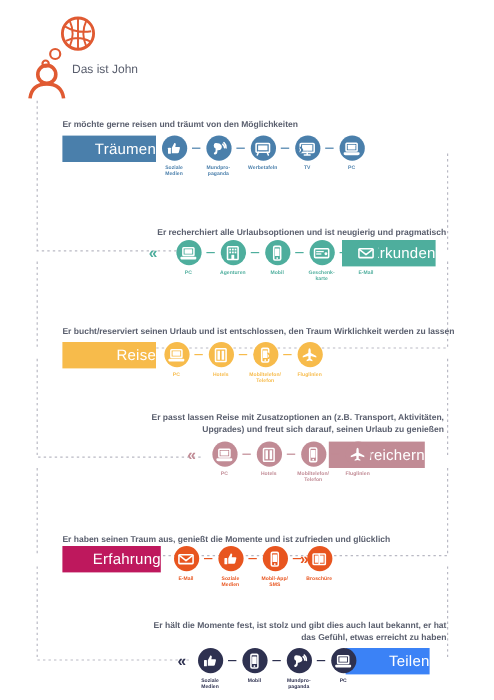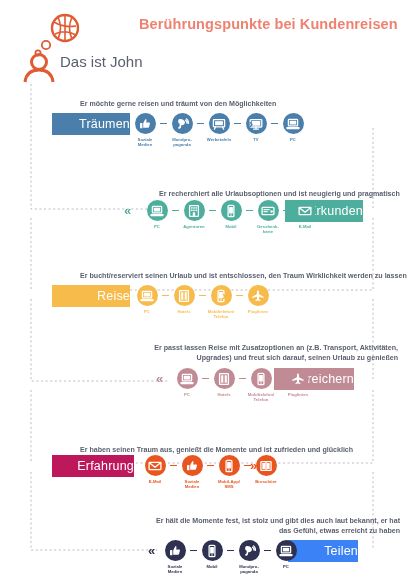--- a/index.html
+++ b/index.html
@@ -13,29 +13,29 @@
   #stage{position:absolute;left:0;top:0;width:412px;height:583px;}
 
   
   .title{
     position:absolute;left:139px;top:16px;
     font-size:14.5px;font-weight:bold;color:#ef8170;
     letter-spacing:.1px;white-space:nowrap;
   }
   .john-label{
     position:absolute;left:60px;top:53px;
-    font-size:15px;color:#5a5f6e;white-space:nowrap;
+    font-size:10px;color:#5a5f6e;white-space:nowrap;
   }
   .persona{position:absolute;left:14px;top:12px;width:78px;height:72px;}
 
   
   .wires{position:absolute;left:0;top:0;width:412px;height:583px;}
   .desc{
     position:absolute;font-size:7.1px;font-weight:bold;
-    color:#5a5f6e;white-space:nowrap;line-height:9.5px;margin-left:28px;
+    color:#5a5f6e;white-space:nowrap;line-height:9.5px;
   }
   .desc.two{white-space:normal;text-align:right;}
 
   .pill{
     position:absolute;height:22px;line-height:22px;
     color:#ffffff;font-size:12.5px;text-align:right;
     letter-spacing:.2px;
   }
 
   
@@ -78,21 +78,20 @@
         <circle cx="32" cy="33" r="4.2"></circle>
         <circle cx="24" cy="41" r="2.6"></circle>
       </g>
       <g fill="none" stroke="#e05a32" stroke-width="3">
         <circle cx="25" cy="50" r="7.5"></circle>
         <path d="M11 70 q1.5 -12 14 -12 q12.5 0 14 12"></path>
       </g>
     </svg>
   </div>
 
-  <div class="title">Berührungspunkte bei Kundenreisen</div>
   <div class="john-label">Das ist John</div>
 
   <svg class="wires">
     <g fill="none" stroke="#b9b9c4" stroke-width="1" stroke-dasharray="2,2.6">
       <path d="M31 84 V209 H158"></path>
       <path d="M373 128 V209"></path>
       <path d="M373 218 V290 H98"></path>
       <path d="M31 218 V290"></path>
       <path d="M31 299 V381 H168"></path>
       <path d="M373 299 V381"></path>

